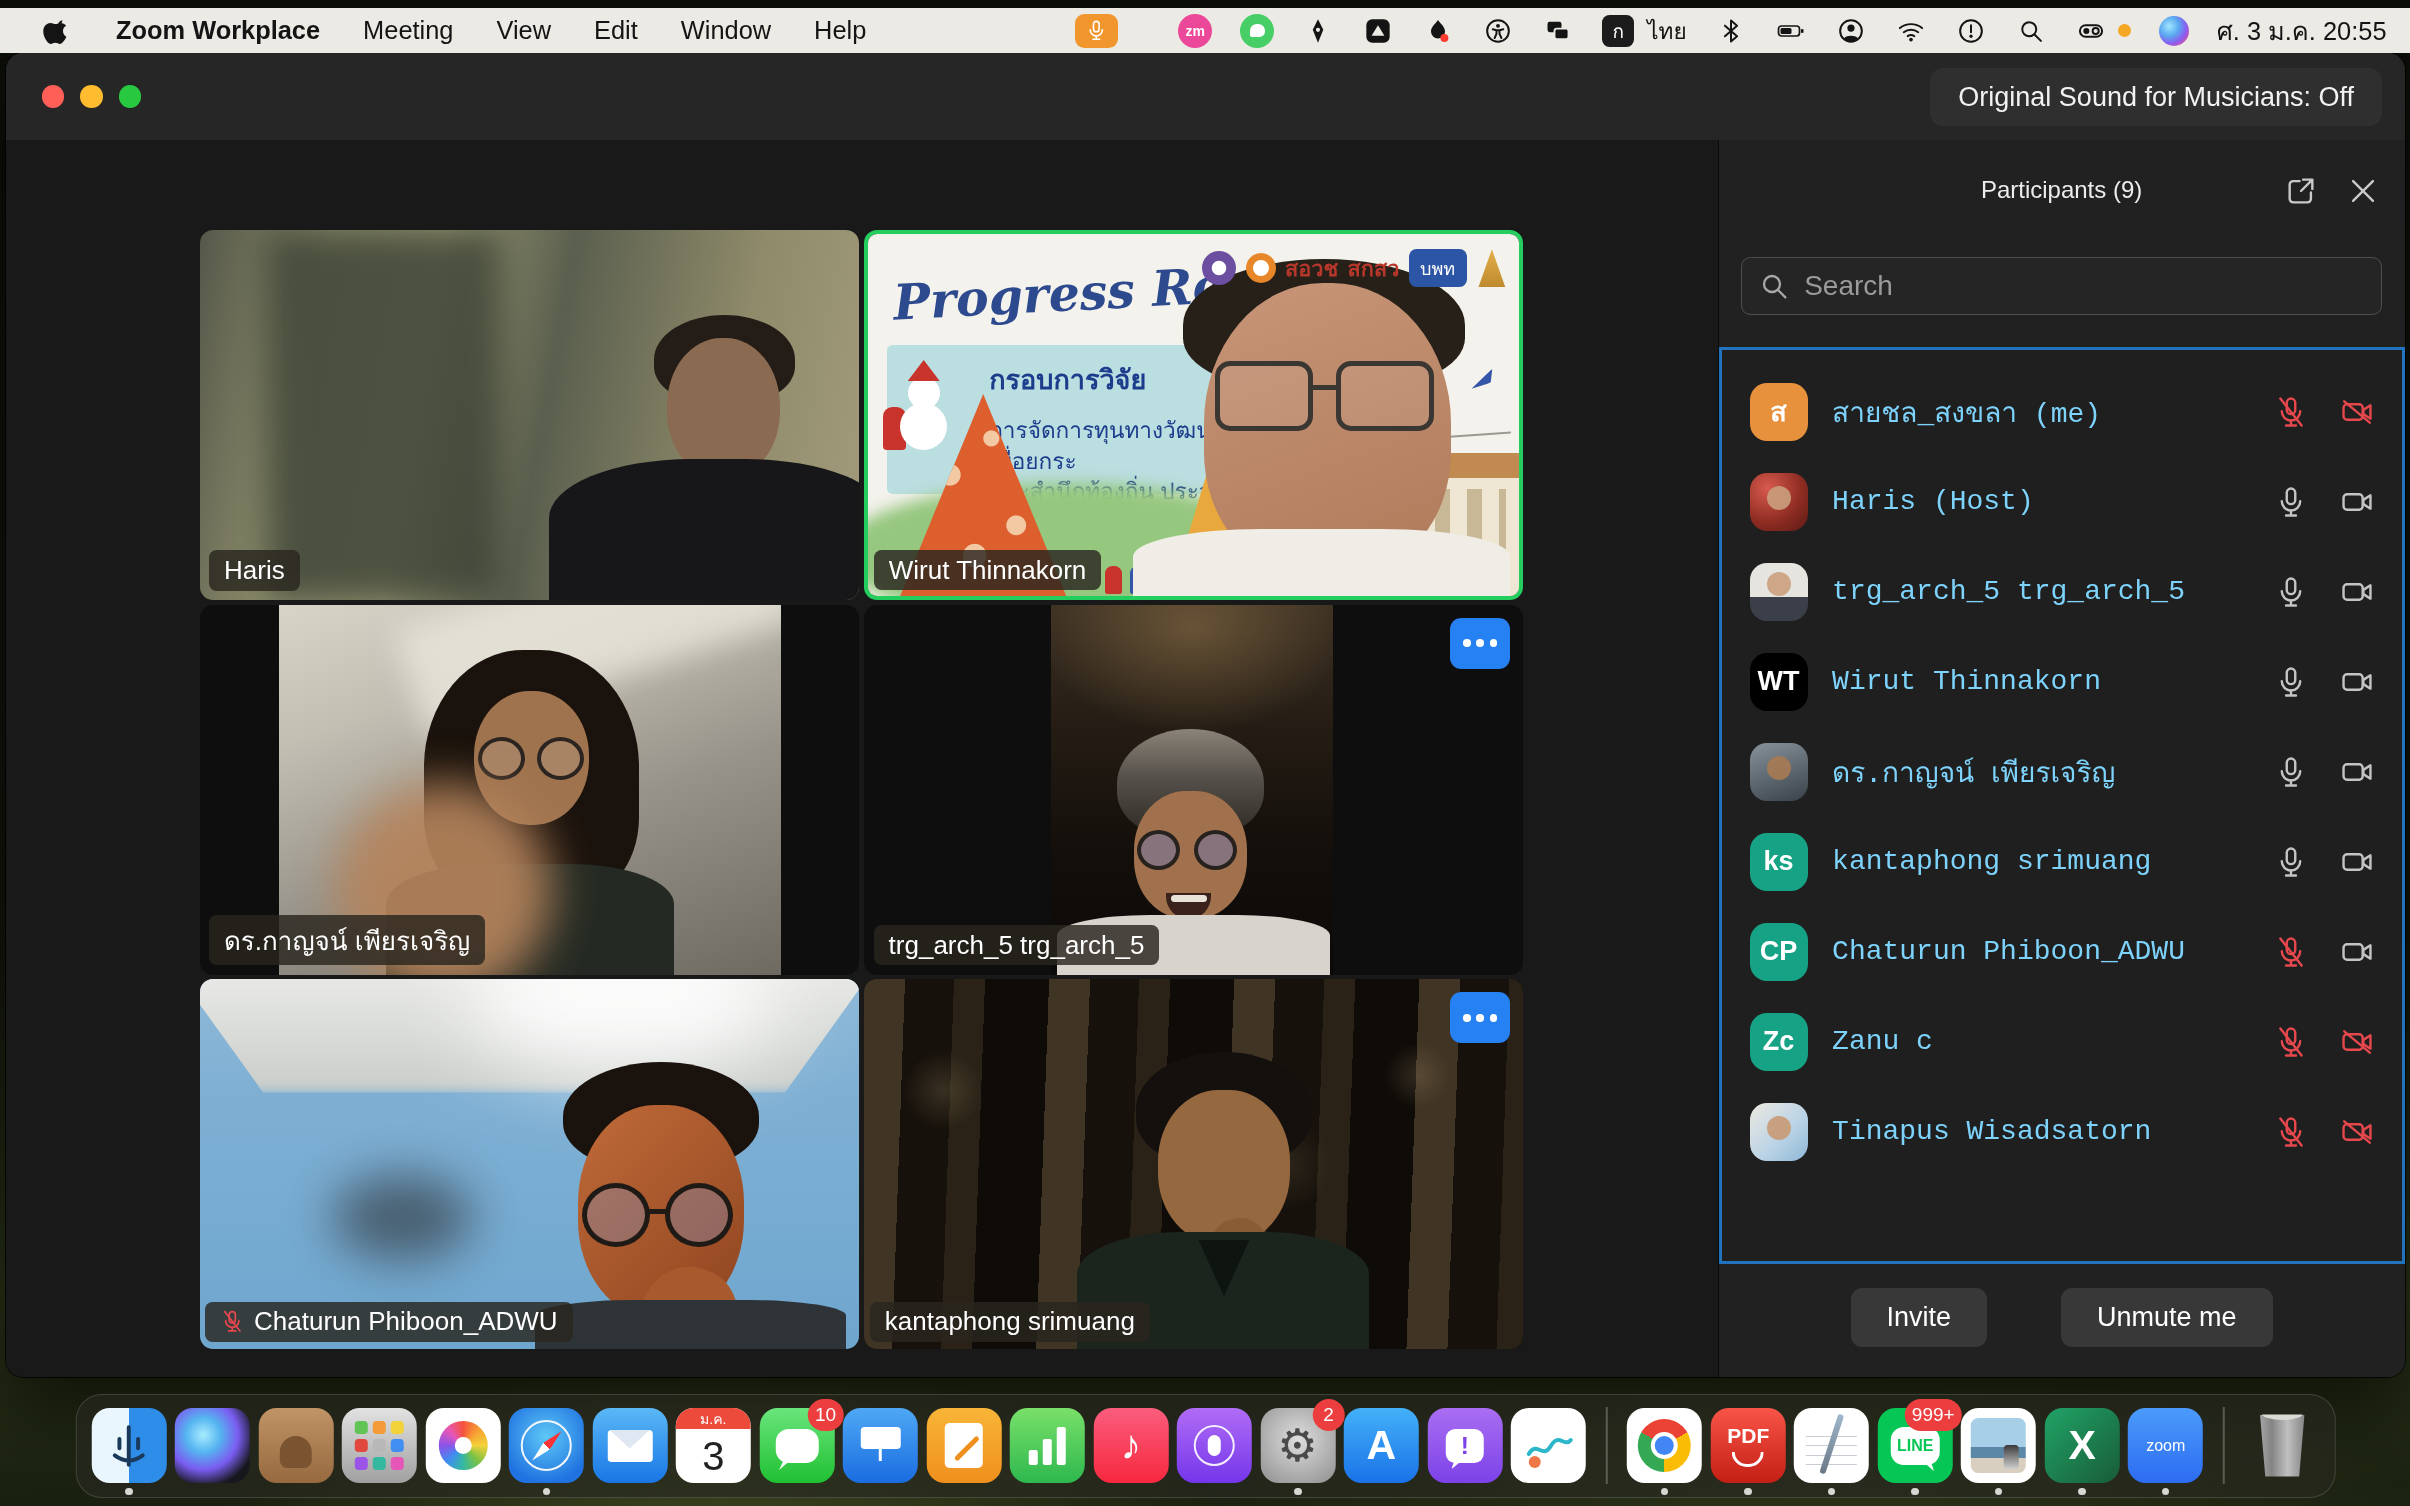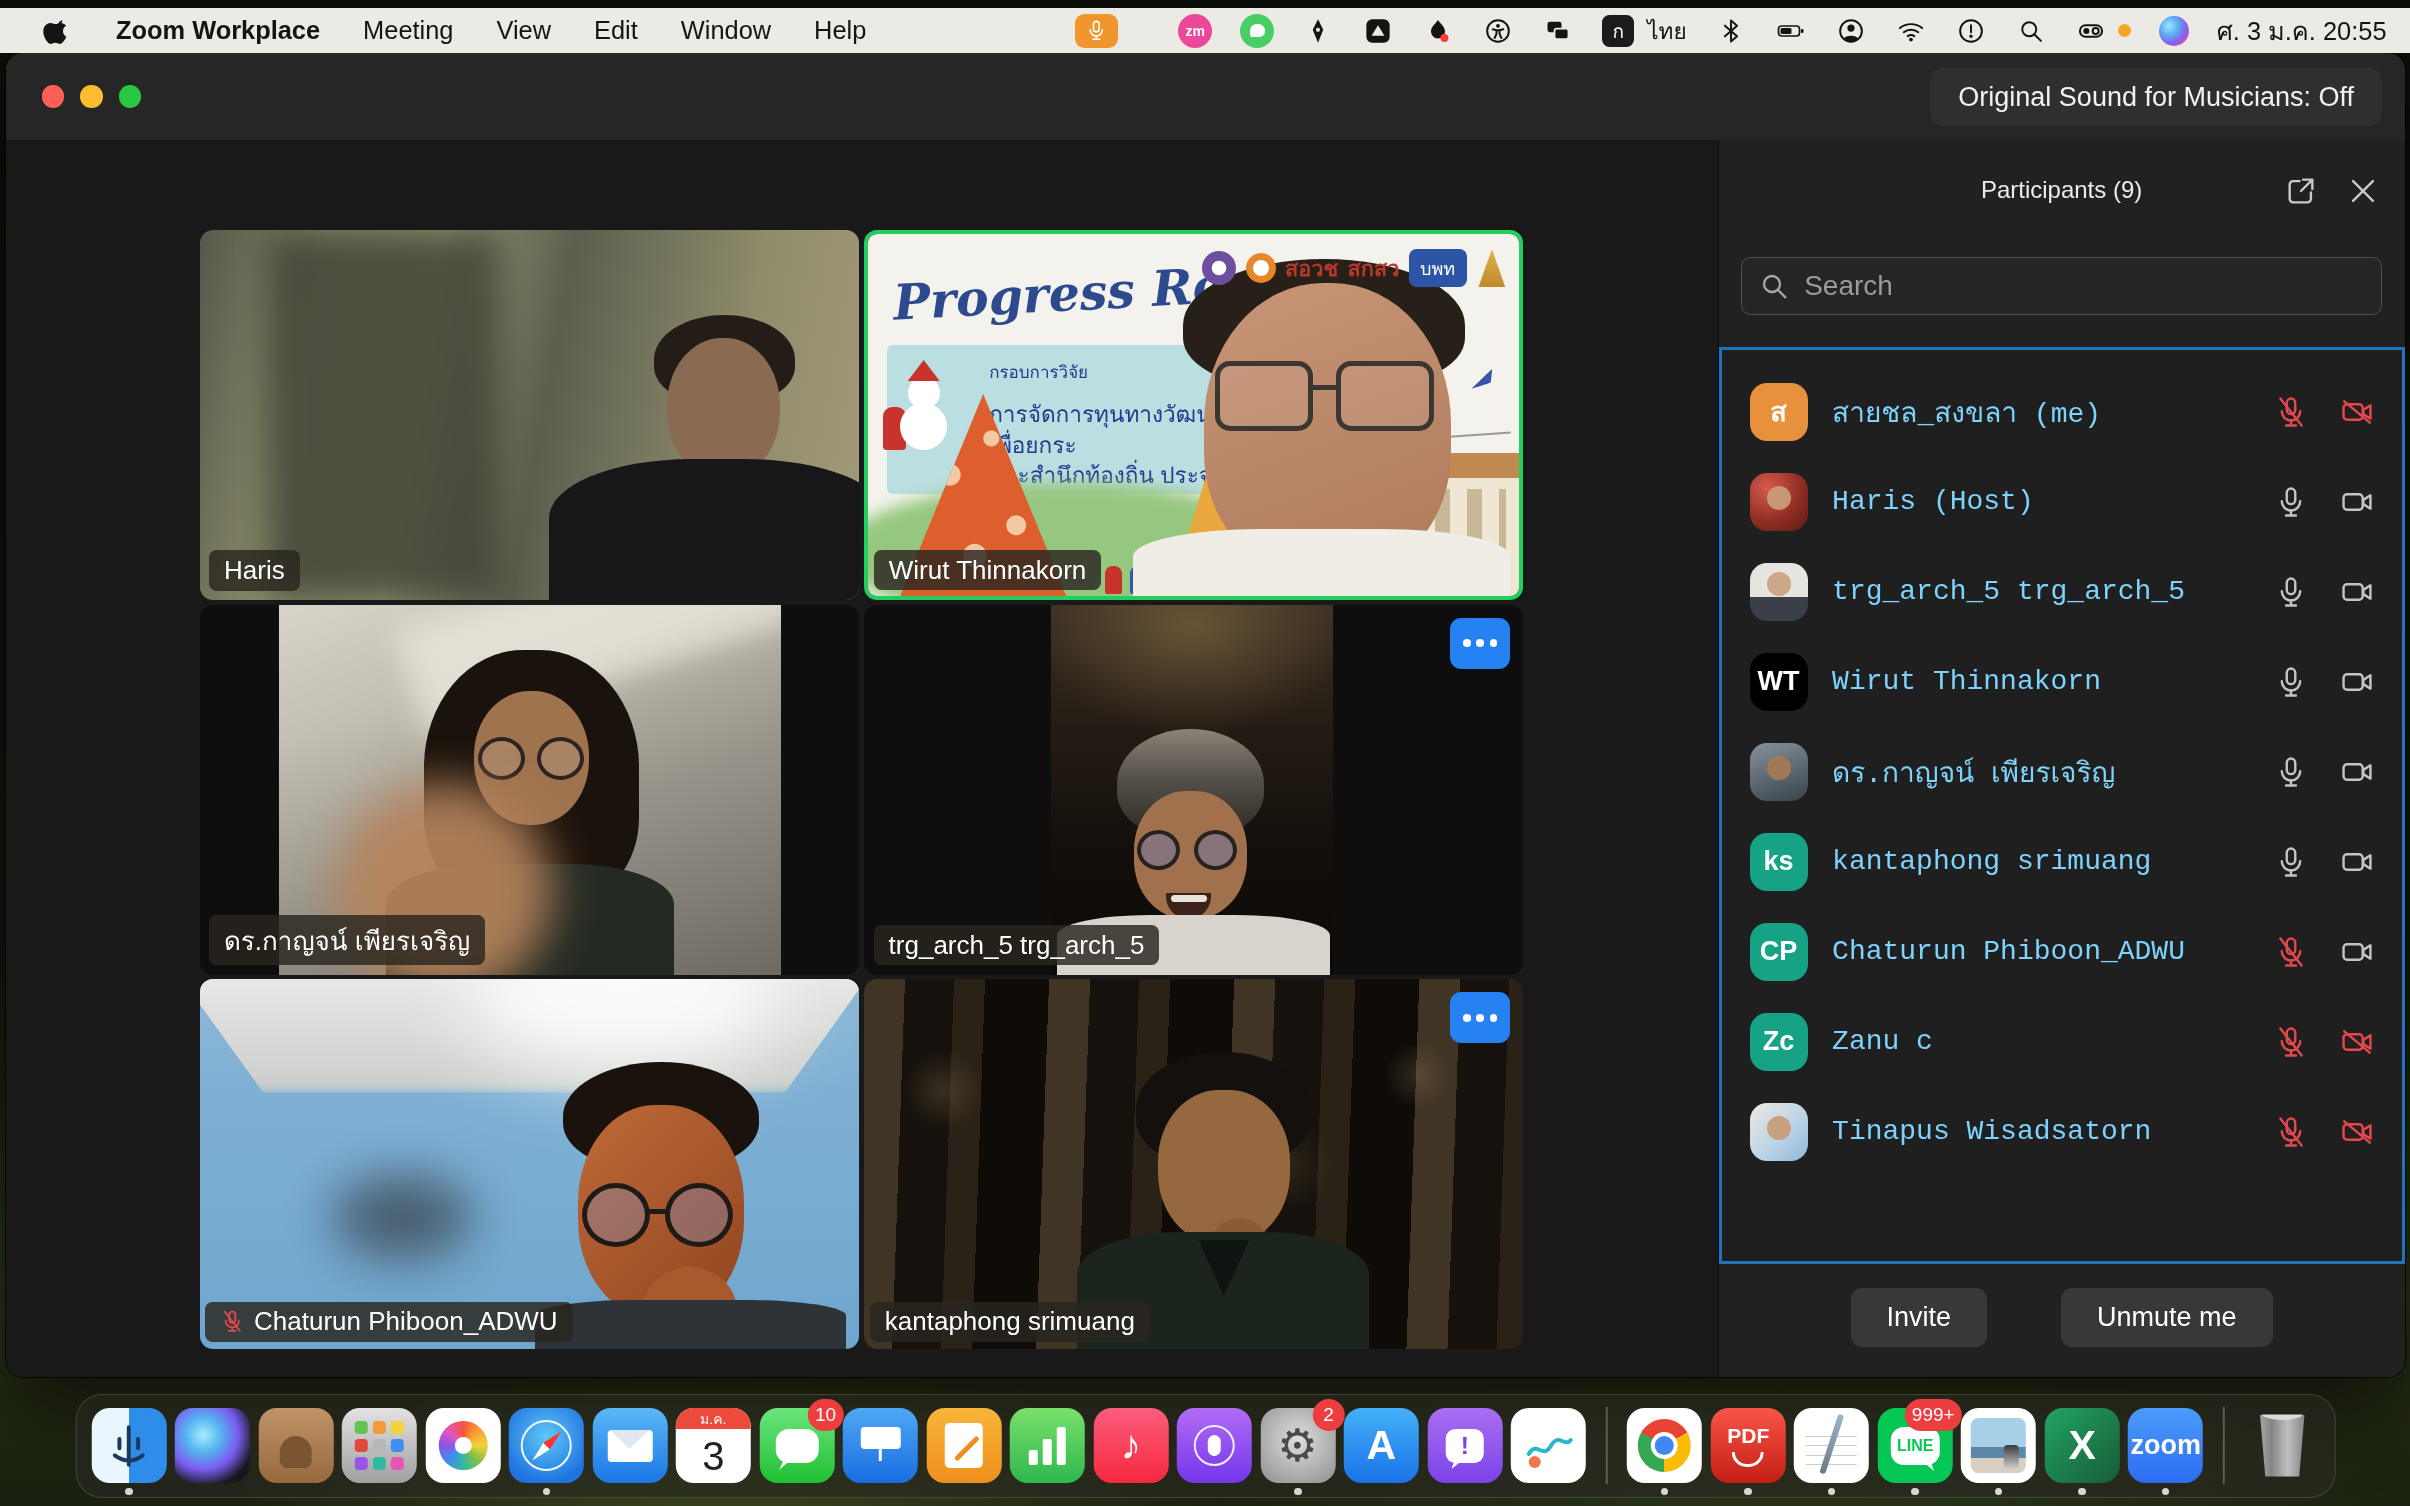--- a/index.html
+++ b/index.html
@@ -79,21 +79,21 @@
   .logos { position:absolute; top:15px; right:11.3px; display:flex; align-items:center; gap:9.4px; z-index:5; }
   .logo-c1 { width:34px; height:34px; border-radius:50%; background:radial-gradient(circle,#fff 28%, #6C4FA0 32%); }
   .logo-c2 { width:30px; height:30px; border-radius:50%; border:7.5px solid #E8862A; background:#fff; }
   .logo-t { font-size:21.7px; font-weight:700; color:#B8372B; }
   .logo-pill { background:#2C55A5; color:#fff; font-size:18px; border-radius:7.5px; padding:4.7px 11.3px; }
   .logo-gold { width:32px; height:38px; background:linear-gradient(#E3B04B,#BE8A2E);
     clip-path:polygon(50% 0, 92% 100%, 8% 100%); }
   .bluebox { position:absolute; left:19px; top:111px; width:411px; height:149px;
     background:rgba(149,209,219,.6); border-radius:5.6px; padding:13px 9.4px 9.4px 102px; z-index:1;
     color:#1C3C8C; }
-  .bluebox .b1 { font-size:17px; font-weight:400; margin-bottom:15px; }
+  .bluebox .b1 { font-size:27px; font-weight:700; margin-bottom:15px; }
   .bluebox .b2 { font-size:22.6px; line-height:1.35; }
   .snowman { position:absolute; left:15px; top:126px; width:85px; height:122px; z-index:2; }
   .snowman .h { position:absolute; left:24.5px; top:17px; width:32px; height:32px; background:#fff; border-radius:50%; }
   .snowman .b { position:absolute; left:17px; top:43px; width:47px; height:47px; background:#fff; border-radius:50%; }
   .snowman .hat { position:absolute; left:24.5px; top:0; width:32px; height:21px; background:#C8332B; clip-path:polygon(50% 0,100% 100%,0 100%); }
   .snowman .kid { position:absolute; left:0; top:47px; width:22.6px; height:43px; background:#C8332B; border-radius:9.4px 9.4px 3.8px 3.8px; }
   .doodle { position:absolute; z-index:1; }
   .plane1 { right:113px; top:179px; width:53px; height:17px; background:#3455A8;
     clip-path:polygon(0 60%, 100% 0, 70% 100%); transform:rotate(-18deg); }
   .plane1::after { content:""; position:absolute; left:7.5px; top:5.6px; width:28px; height:5.6px; background:#C8332B; }
@@ -305,21 +305,21 @@
   .linebub { width:49px; height:38px; background:#fff; border-radius:13px; display:flex; align-items:center;
     justify-content:center; color:#06C755; font-weight:700; font-size:16px; position:relative; }
   .linebub::after { content:""; position:absolute; right:5.6px; bottom:-6.6px; width:12.2px; height:10.4px; background:#fff;
     clip-path:polygon(100% 100%,0 0,70% 0); }
   .dk-preview { background:#fff; }
   .pvphoto { width:55px; height:55px; border-radius:7.5px;
     background:linear-gradient(180deg,#a8cfe8 0 52%, #5c88a8 52% 72%, #d8cfc0 72%); position:relative; }
   .pvphoto::after { content:""; position:absolute; right:7.5px; bottom:3.8px; width:15px; height:24.5px;
     background:linear-gradient(180deg,#3a3a3a,#cfcfcf); border-radius:3.8px; }
   .dk-excel { background:linear-gradient(135deg,#21A366 0%, #185C37 100%); color:#fff; font-weight:700; font-size:41px; }
-  .dk-zoom { background:linear-gradient(180deg,#4a9bfa,#2D6CF2); color:#fff; font-weight:700; font-size:27px; }
+  .dk-zoom { background:linear-gradient(180deg,#4a9bfa,#2D6CF2); color:#fff; font-weight:400; font-size:16px; }
   .dk-trash { background:transparent; }
   .bin { width:53px; height:62px; background:linear-gradient(90deg,#b9b9b9,#8a8a8a 30%,#c8c8c8 60%,#7d7d7d);
     clip-path:polygon(8% 0,92% 0,82% 100%,18% 100%); position:relative; opacity:.95; }
   .bin::before { content:""; position:absolute; left:5.6px; top:-7.5px; width:41px; height:13px; background:#e8e6e0; border-radius:50%; }
 
   svg .stk { fill:none; stroke:currentColor; stroke-width:1.7; stroke-linecap:round; stroke-linejoin:round; }
 </style>
 </head>
 <body>
 

